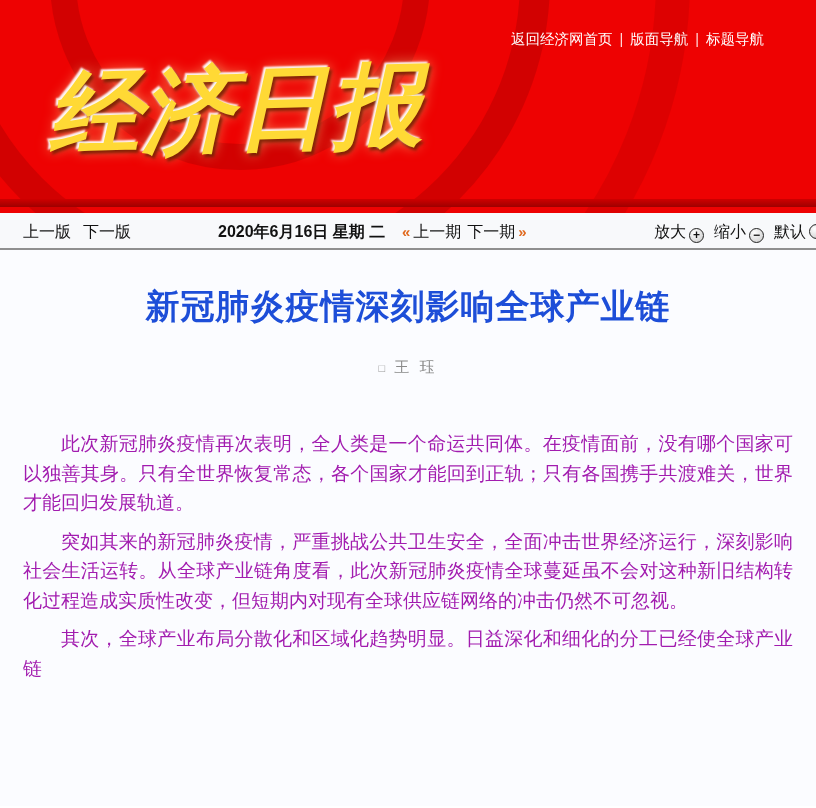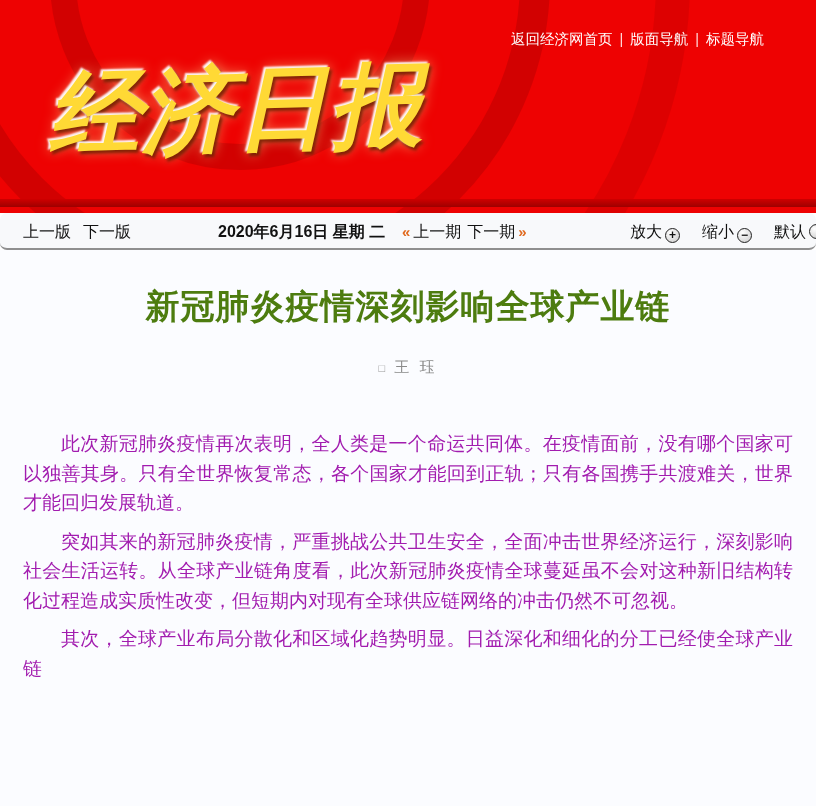--- a/index.html
+++ b/index.html
@@ -19,39 +19,39 @@
           font-size:92px; letter-spacing:2px; white-space:nowrap; color:#ffd935;
           transform:rotate(-1.5deg);
           text-shadow:-2px -2px 2px rgba(255,255,255,.95), 2px 3px 3px rgba(110,30,0,.85),
                       0 0 14px rgba(255,240,150,.65); }
   .banner-links { position:absolute; top:30px; right:52px; font-size:14.5px; color:#fff; }
   .banner-links a { color:#ffffff; text-decoration:none; cursor:pointer; }
   .banner-sep { color:#ffdddd; margin:0 7px; }
 
   
   .toolbar { position:relative; width:816px; height:37px; background:#f8f9fb;
-             border-bottom:2px solid #8f8f8f; font-size:16px; color:#111;border-radius:7px; }
+             border-bottom:2px solid #8f8f8f; font-size:16px; color:#111; }
   .toolbar .item { position:absolute; top:9px; white-space:nowrap; cursor:pointer; }
   .tb-pages  { left:23px; }
   .tb-pages span { margin-right:12px; }
   .tb-date   { left:218px; cursor:default;font-weight:bold; }
   .tb-issues { left:402px; }
   .tb-issues .lbl { margin:0 3px; }
   .arrow { color:#e06a1f; font-weight:bold; font-size:15px; }
   .tb-zoom { right:-8px; }
-  .tb-zoom .lbl { margin:0 3px 0 22px; }
+  .tb-zoom .lbl { margin:0 3px 0 10px; }
   .circle-icon { display:inline-flex; align-items:center; justify-content:center;
                  width:15px; height:15px; border:1px solid #222; border-radius:50%;
                  background:radial-gradient(circle at 35% 30%, #ffffff, #c9c9c9);
                  font-size:12px; font-weight:bold; line-height:1; vertical-align:-2px; }
 
   
   .content { width:816px; height:556px; background:#fbfcff; overflow:hidden; padding:0 23px; }
   .article-title { margin-top:34px; text-align:center; font-size:34px; font-weight:bold;
-                   color:#4d7c0f; letter-spacing:1px; }
+                   color:#1d4ed8; letter-spacing:1px; }
   .article-author { margin-top:28px; text-align:center; font-size:15px; color:#8a8a8a;
                     letter-spacing:3px; }
   .author-marker { font-size:11px; margin-right:6px; color:#999; }
   .paragraphs { margin-top:52px; }
   .paragraphs p { font-size:19px; line-height:29.5px; color:#a21caf; text-indent:2em;
                   margin-bottom:9px; text-align:justify; }
 </style>
 </head>
 <body>
 

